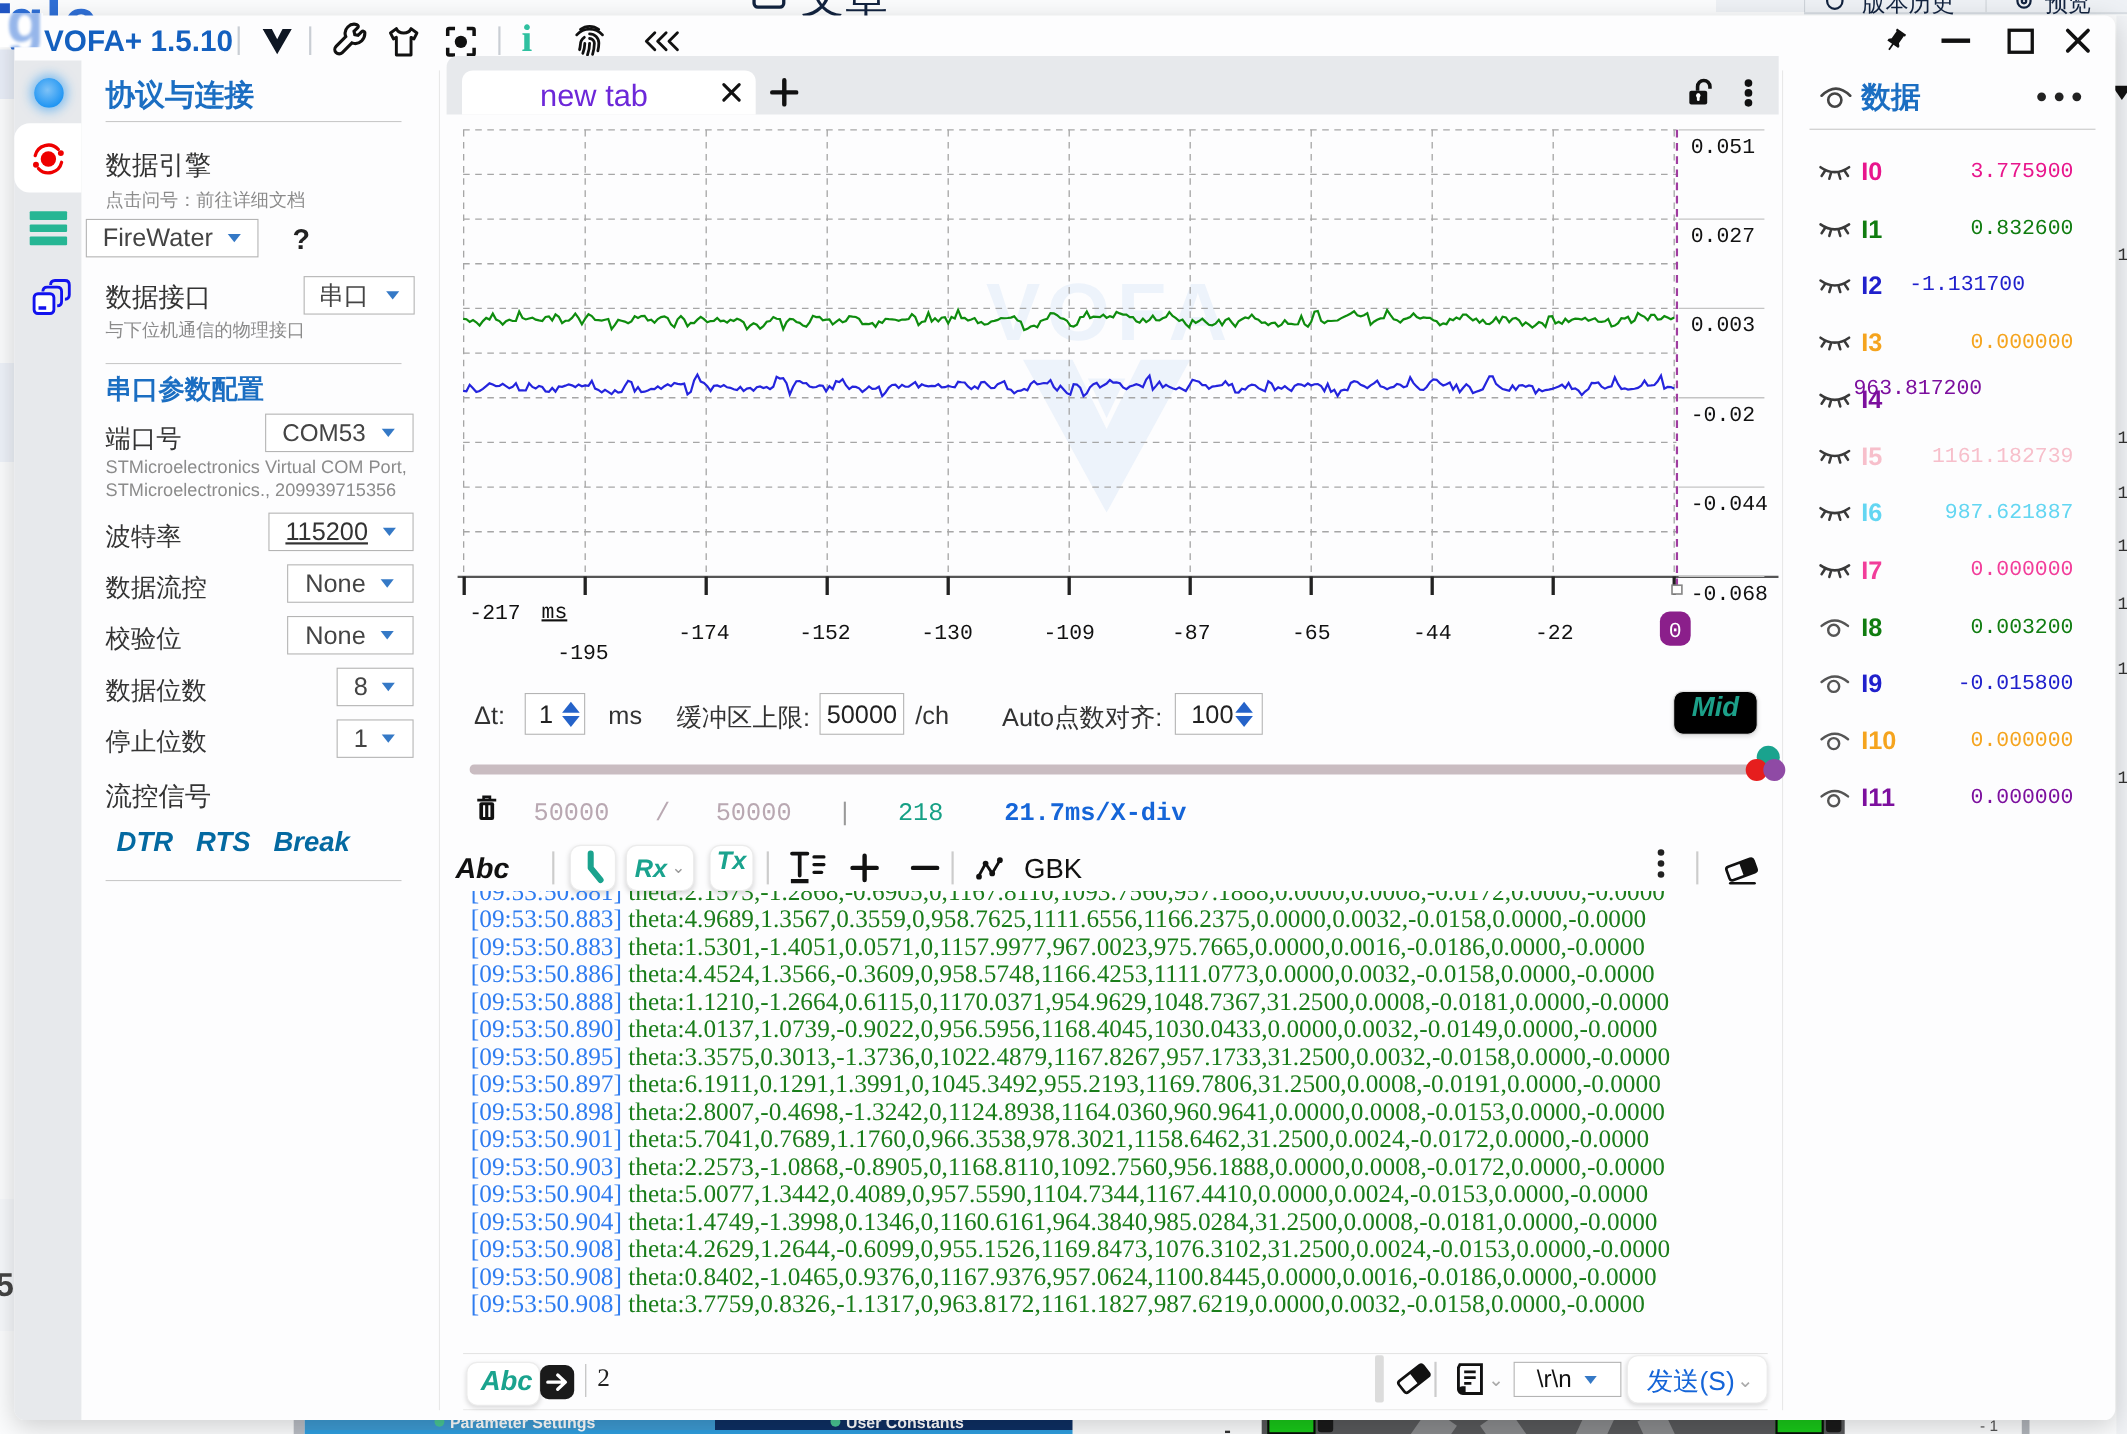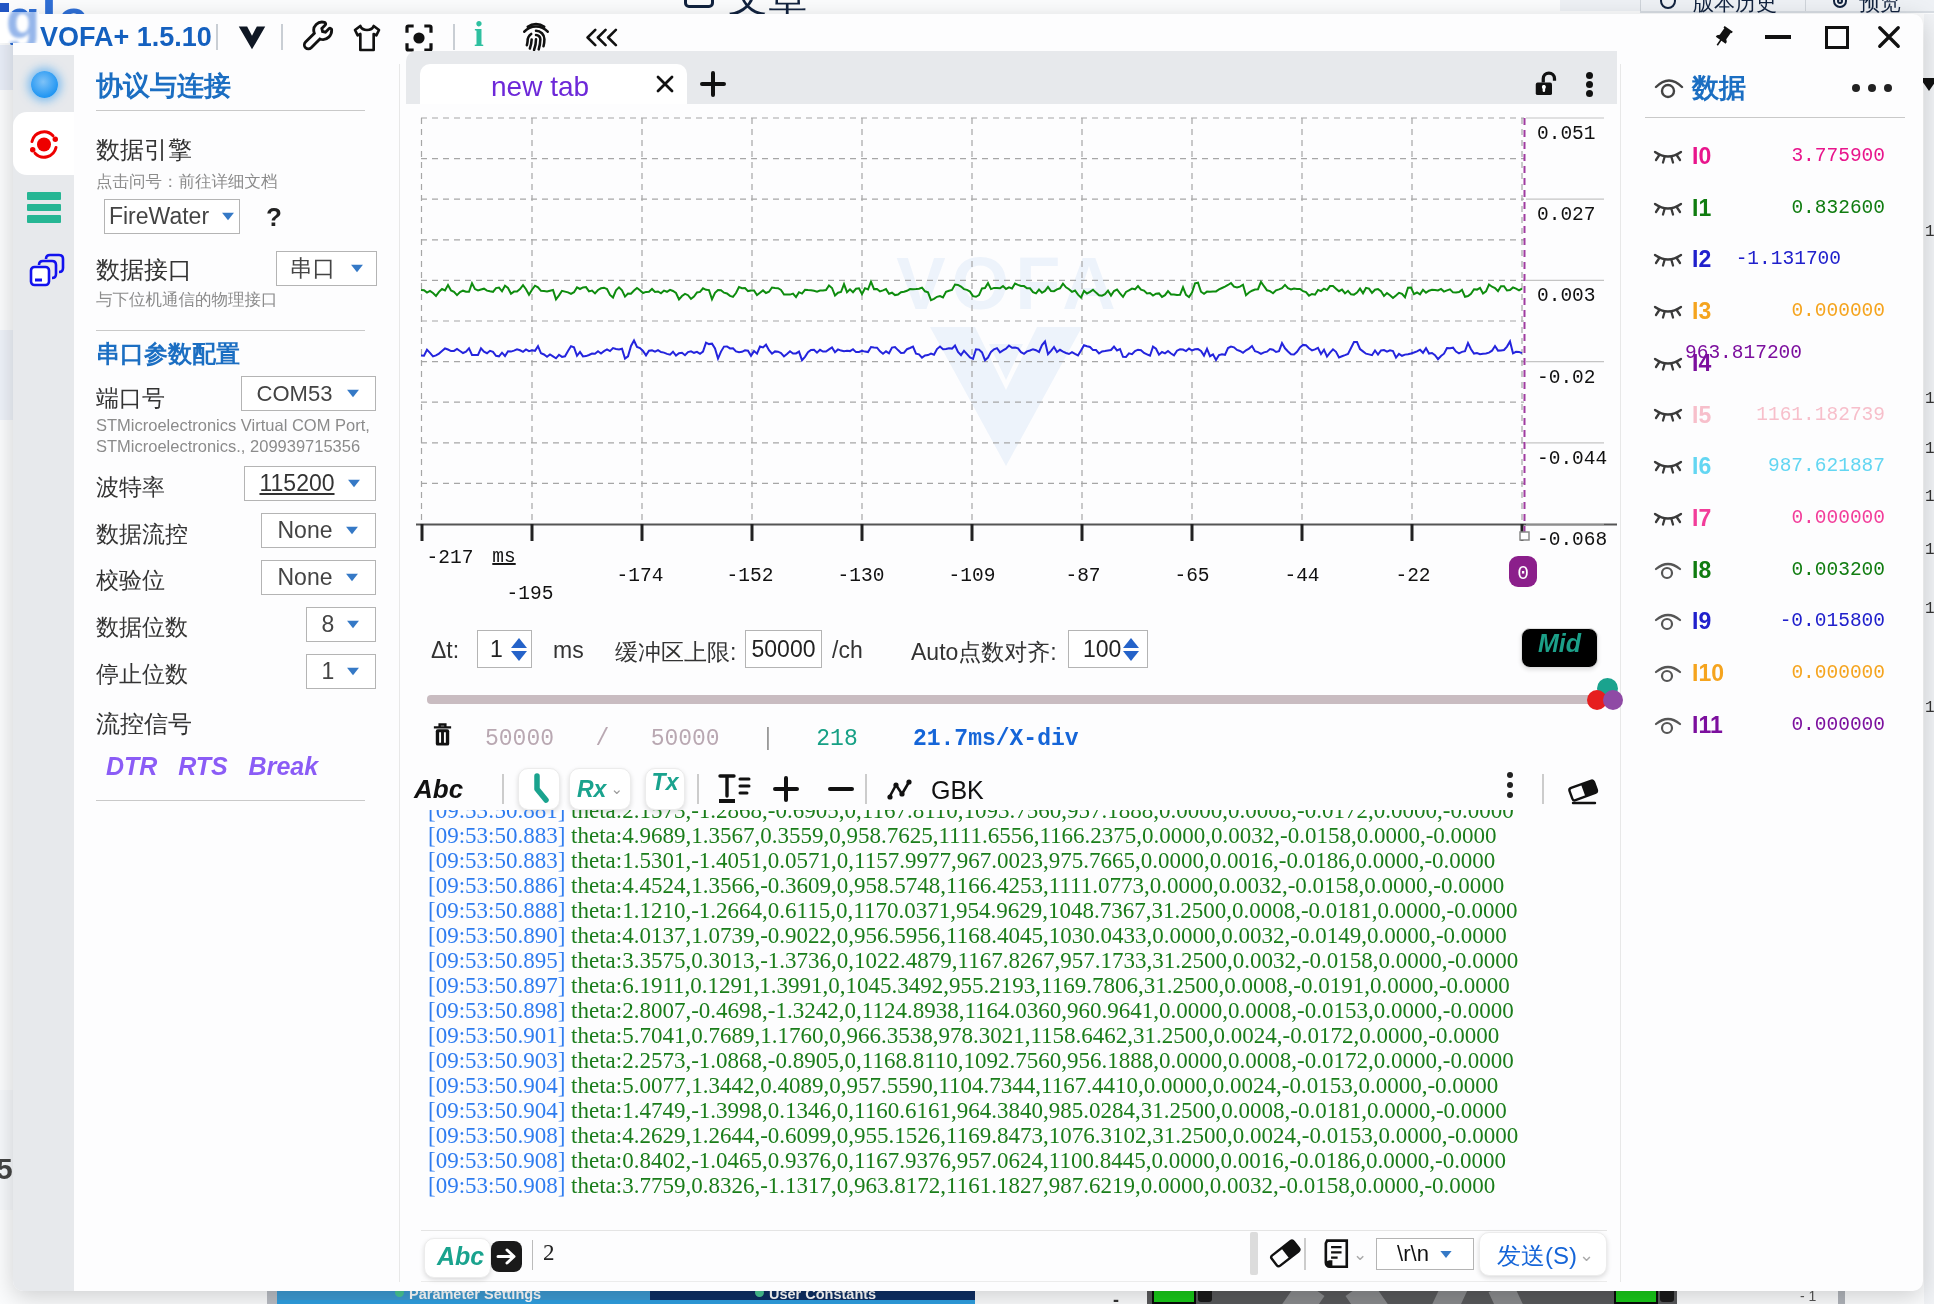--- a/index.html
+++ b/index.html
@@ -139,21 +139,21 @@
  <path d="M13 14 Q13 10 17 10 L26 10 Q30 10 30 14 L30 23 Q30 27 26 27" fill="none"></path>
  <rect x="5" y="16" width="18" height="18" rx="3.5" fill="#fff"></rect>
  <path d="M9 29 L16 29" stroke-width="3"></path>
  </g>
 </svg>
 
 <div class="abs" style="left:83px;top:54px;color:#1b6ec2;font-size:27px;font-weight:700">协议与连接</div>
 <div class="hr" style="left:83px;top:96px;width:269px"></div>
 <div class="abs lbl" style="left:83px;top:120px;font-size:24px">数据引擎</div>
 <div class="abs glbl" style="left:83px;top:157px">点击问号：前往详细文档</div>
-<div class="abs box" style="left:91px;top:185px;width:136px;height:35px">
+<div class="abs box" style="left:65px;top:185px;width:157px;height:35px">
   <span style="font-size:23px;color:#444">FireWater</span>
       <span class="caret" style="margin-left:12px;transform:scale(.85)"></span>
     </div>
 <div class="abs" style="left:253px;top:188px;color:#222;font-size:26px;font-weight:700">?</div>
 <div class="abs lbl" style="left:83px;top:240px;font-size:24px">数据接口</div>
 <div class="abs box" style="left:263px;top:237px;width:101px;height:35px">
   <span style="font-size:23px;color:#444">串口</span>
       <span class="caret" style="margin-left:14px;transform:scale(.85)"></span>
     </div>
 <div class="abs glbl" style="left:83px;top:275px">与下位机通信的物理接口</div>
@@ -184,21 +184,21 @@
 <div class="abs box" style="left:293px;top:593px;width:70px;height:35px">
   <span style="font-size:23px;color:#444">8</span>
       <span class="caret" style="margin-left:12px;transform:scale(.85)"></span>
     </div>
 <div class="abs lbl" style="left:83px;top:645px">停止位数</div>
 <div class="abs box" style="left:293px;top:640px;width:70px;height:35px">
   <span style="font-size:23px;color:#444">1</span>
       <span class="caret" style="margin-left:12px;transform:scale(.85)"></span>
     </div>
 <div class="abs lbl" style="left:83px;top:694px;font-size:24px">流控信号</div>
-<div class="abs" style="left:93px;top:738px;color:#8b5cf6;font-size:25px;font-weight:700;font-style:italic">DTR&nbsp;&nbsp;&nbsp;RTS&nbsp;&nbsp;&nbsp;Break</div>
+<div class="abs" style="left:93px;top:738px;color:#0369a1;font-size:25px;font-weight:700;font-style:italic">DTR&nbsp;&nbsp;&nbsp;RTS&nbsp;&nbsp;&nbsp;Break</div>
 <div class="hr" style="left:83px;top:786px;width:269px"></div>
 
 <div class="abs" style="left:386px;top:50px;width:1px;height:1218px;background:#e8e8e8"></div>
 <div class="abs" style="left:1607px;top:50px;width:1px;height:1218px;background:#e8e8e8"></div>
 
 <div class="abs" style="left:393px;top:37px;width:1211px;height:53px;background:#e7e9ec;border-radius:10px 0 0 0"></div>
 <div class="abs" style="left:407px;top:50px;width:267px;height:40px;background:#fff;border-radius:10px 10px 0 0"></div>
 <div class="abs" style="left:478px;top:57px;color:#6d28d9;font-size:28px">new tab</div>
 <svg class="abs" style="left:642px;top:60px" width="20" height="20" viewBox="0 0 20 20">
       <path d="M3 3 L17 17 M17 3 L3 17" stroke="#111" stroke-width="2.8" stroke-linecap="round"></path>

